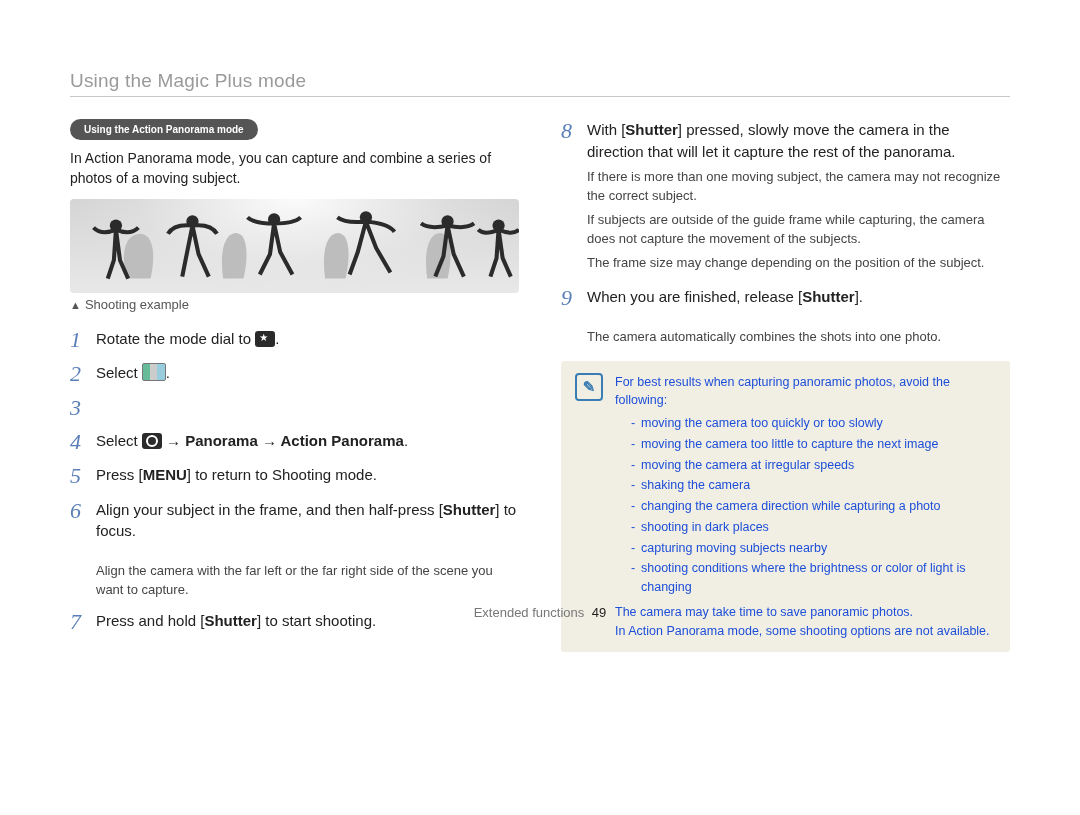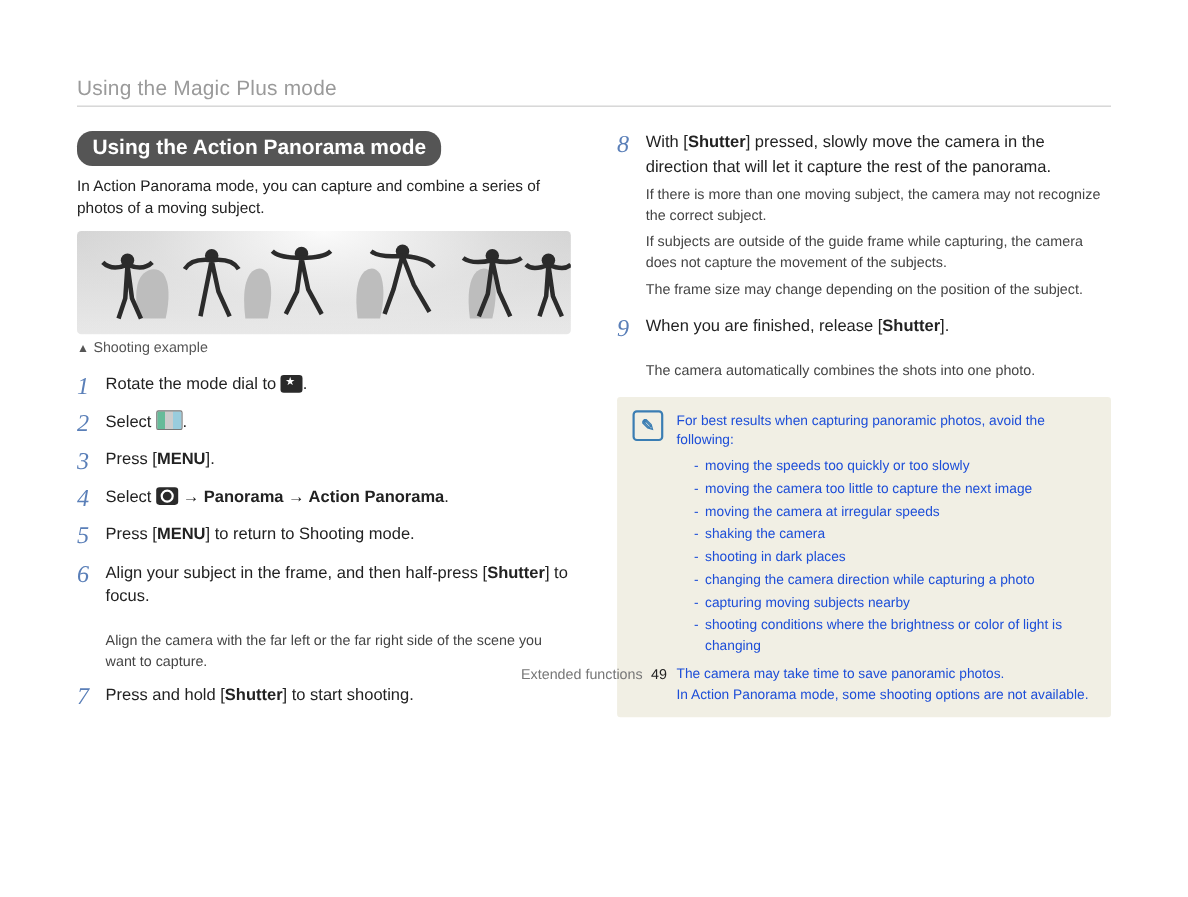--- a/index.html
+++ b/index.html
@@ -35,21 +35,21 @@
     gap: 42px;
   }
   .col {
     flex: 1;
     min-width: 0;
   }
   .pill {
     display: inline-block;
     background: #555;
     color: #fff;
-    font-size: 19px;
+    font-size: 10px;
     font-weight: 700;
     padding: 5px 14px;
     border-radius: 14px;
     margin-bottom: 8px;
   }
   .intro {
     font-size: 14px;
     line-height: 1.45;
     margin-bottom: 10px;
   }
@@ -265,23 +265,20 @@
           </span>
         </li>
         <li>
           <span class="stepnum">2</span>
           <span class="stepbody">
             <span>Select </span><span class="icon icon-select"></span><span>.</span>
           </span>
         </li>
         <li>
           <span class="stepnum">3</span>
-          <span class="stepbody">
-            <span>Press [</span><span class="menu-label">MENU</span><span>].</span>
-          </span>
         </li>
         <li>
           <span class="stepnum">4</span>
           <span class="stepbody">
             <span>Select </span><span class="icon icon-cam"></span><span class="bold"> → Panorama → Action Panorama</span><span>.</span>
           </span>
         </li>
         <li>
           <span class="stepnum">5</span>
           <span class="stepbody">
@@ -322,26 +319,26 @@
             <div class="sub">The camera automatically combines the shots into one photo.</div>
           </span>
         </li>
       </ol>
 
       <div class="infobox">
         <div class="info-icon">✎</div>
         <div class="info-body">
           <div>For best results when capturing panoramic photos, avoid the following:</div>
           <ul>
-            <li>moving the speeds too quickly or too slowly</li>
+            <li>moving the camera too quickly or too slowly</li>
             <li>moving the camera too little to capture the next image</li>
             <li>moving the camera at irregular speeds</li>
             <li>shaking the camera</li>
+            <li>changing the camera direction while capturing a photo</li>
             <li>shooting in dark places</li>
-            <li>changing the camera direction while capturing a photo</li>
             <li>capturing moving subjects nearby</li>
             <li>shooting conditions where the brightness or color of light is changing</li>
           </ul>
           <div>The camera may take time to save panoramic photos.</div>
           <div>In Action Panorama mode, some shooting options are not available.</div>
         </div>
       </div>
     </div>
 
   </div>

